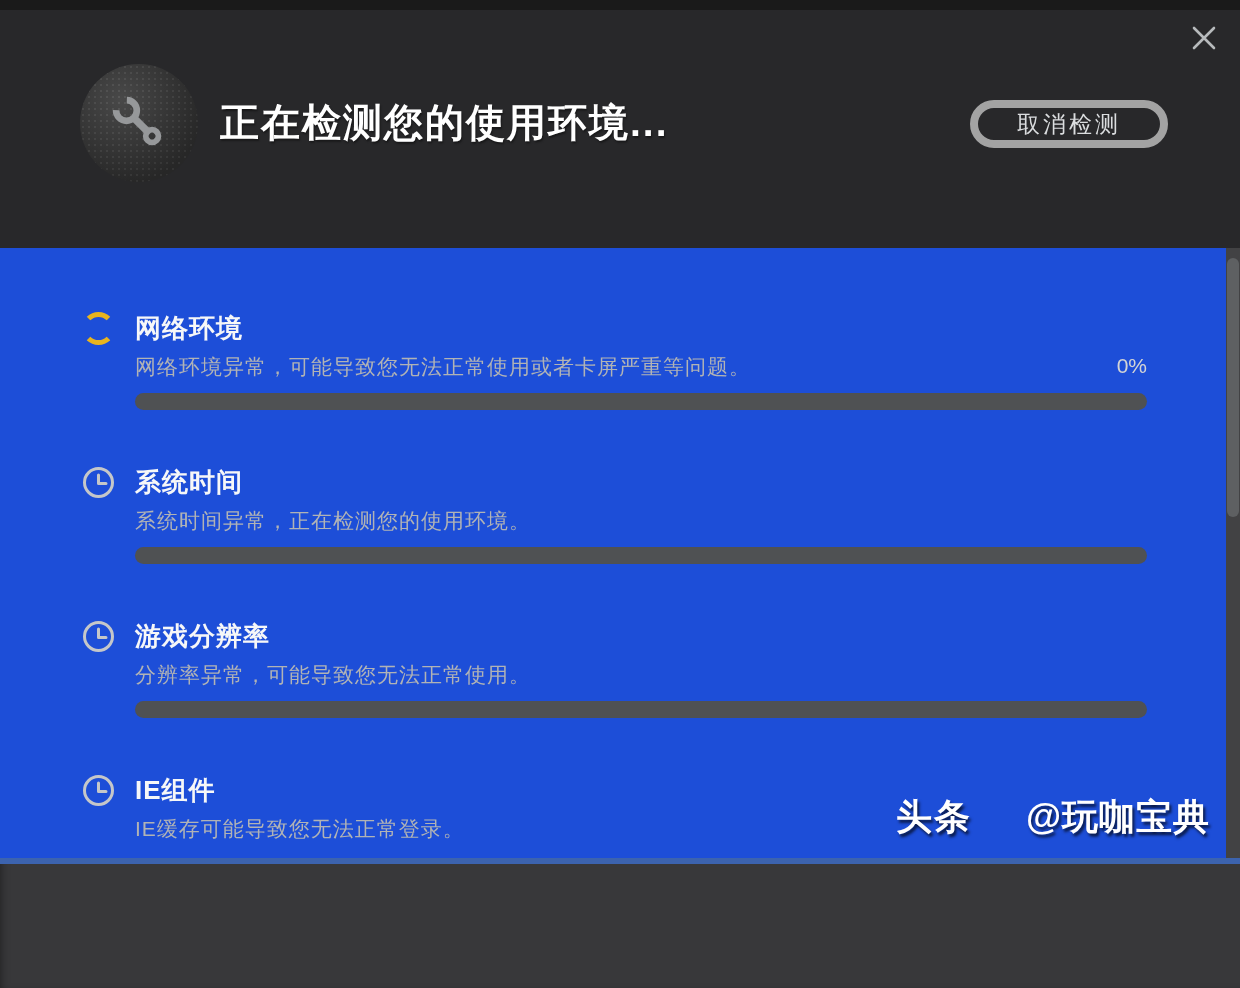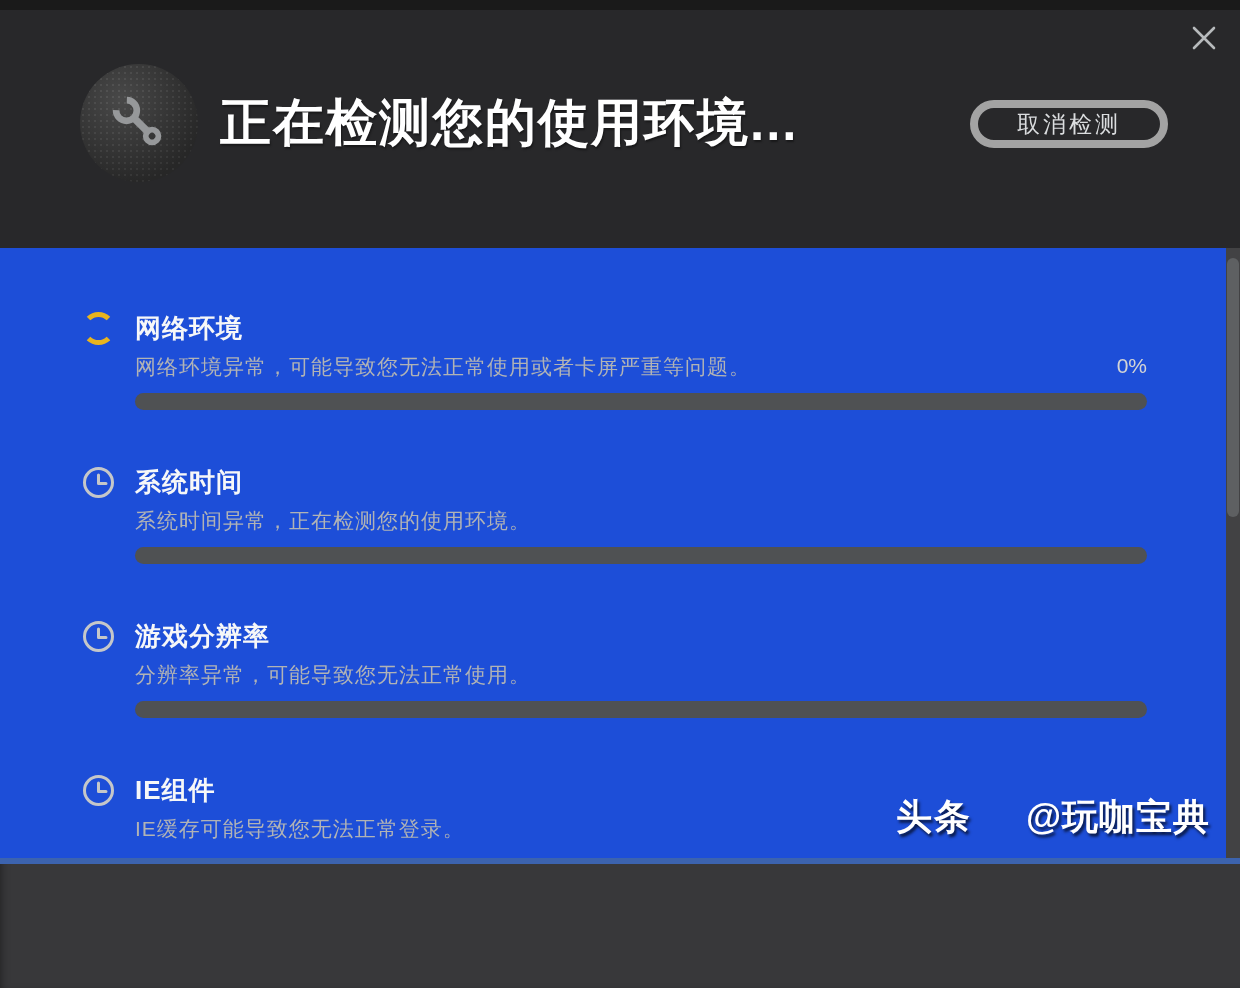--- a/index.html
+++ b/index.html
@@ -16,21 +16,21 @@
   .header-icon{
     position:absolute;left:80px;top:54px;width:118px;height:118px;border-radius:50%;
     background-color:#343434;
     background-image:radial-gradient(circle at 35% 30%, rgba(255,255,255,.10), rgba(0,0,0,.25) 75%),
                      radial-gradient(#454545 1.1px, transparent 1.2px);
     background-size:100% 100%, 6px 6px;
     display:flex;align-items:center;justify-content:center;
   }
   .page-title{
     position:absolute;left:220px;top:85px;margin:0;
-    font-size:51px;font-weight:bold;color:#ffffff;letter-spacing:2px;line-height:56px;
+    font-size:39px;font-weight:bold;color:#ffffff;letter-spacing:2px;line-height:56px;
     text-shadow:1px 2px 2px rgba(0,0,0,.4);
   }
   .cancel-btn{
     position:absolute;right:72px;top:90px;width:198px;height:48px;
     background:transparent;border:8px solid #a3a3a3;border-radius:26px;
     color:#dbdddf;font-size:23px;letter-spacing:3px;cursor:pointer;
     font-family:inherit;
   }
   .close-btn{position:absolute;right:22px;top:14px;width:28px;height:28px;cursor:pointer;}
   

